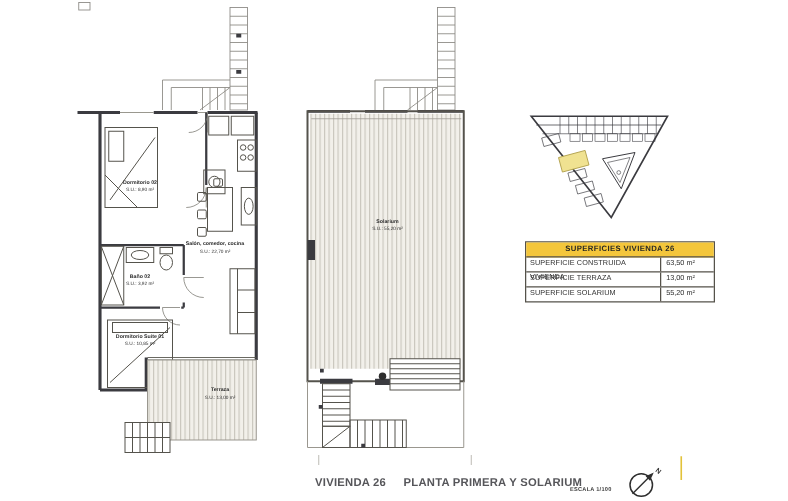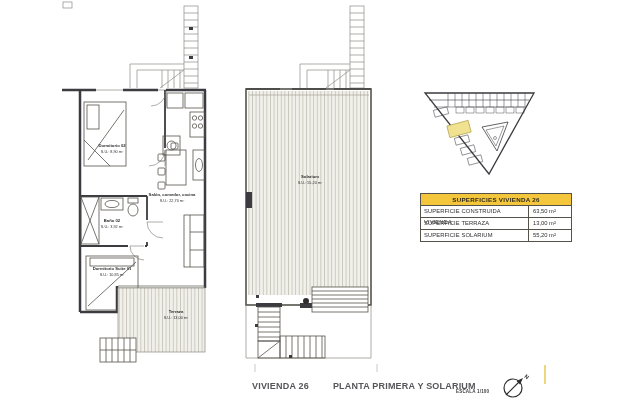--- a/index.html
+++ b/index.html
@@ -11,21 +11,21 @@
 
   .surfaces-table{position:absolute;left:420px;top:193px;width:150px;border:1px solid #55524a;
                   background:#ffffff;font-size:5.8px;color:#2f2f2f;}
   .surfaces-header{height:11px;line-height:11px;text-align:center;font-weight:700;font-size:6.2px;
                    letter-spacing:.3px;background:#F4C63B;border-bottom:1px solid #55524a;color:#2b2a23;}
   .surfaces-row{display:flex;height:11px;line-height:11px;border-bottom:1px solid #55524a;}
   .surfaces-row:last-child{border-bottom:none;}
   .surfaces-label{flex:1;padding-left:3px;letter-spacing:.1px;}
   .surfaces-value{width:38px;border-left:1px solid #55524a;padding-left:4px;}
 
-  .sheet-title{position:absolute;left:252px;top:381px;display:flex;gap:24px;
+  .sheet-title{position:absolute;left:252px;top:381px;display:flex;gap:14px;
                font-size:9px;font-weight:700;color:#56565A;letter-spacing:.2px;white-space:nowrap;}
   .scale-label{position:absolute;left:456px;top:389px;font-size:4.5px;font-weight:700;color:#3c3c3c;
                letter-spacing:.2px;}
 </style>
 </head>
 <body>
 
 <div class="canvas">
 
 <svg width="630" height="401" viewBox="0 0 630 401">

